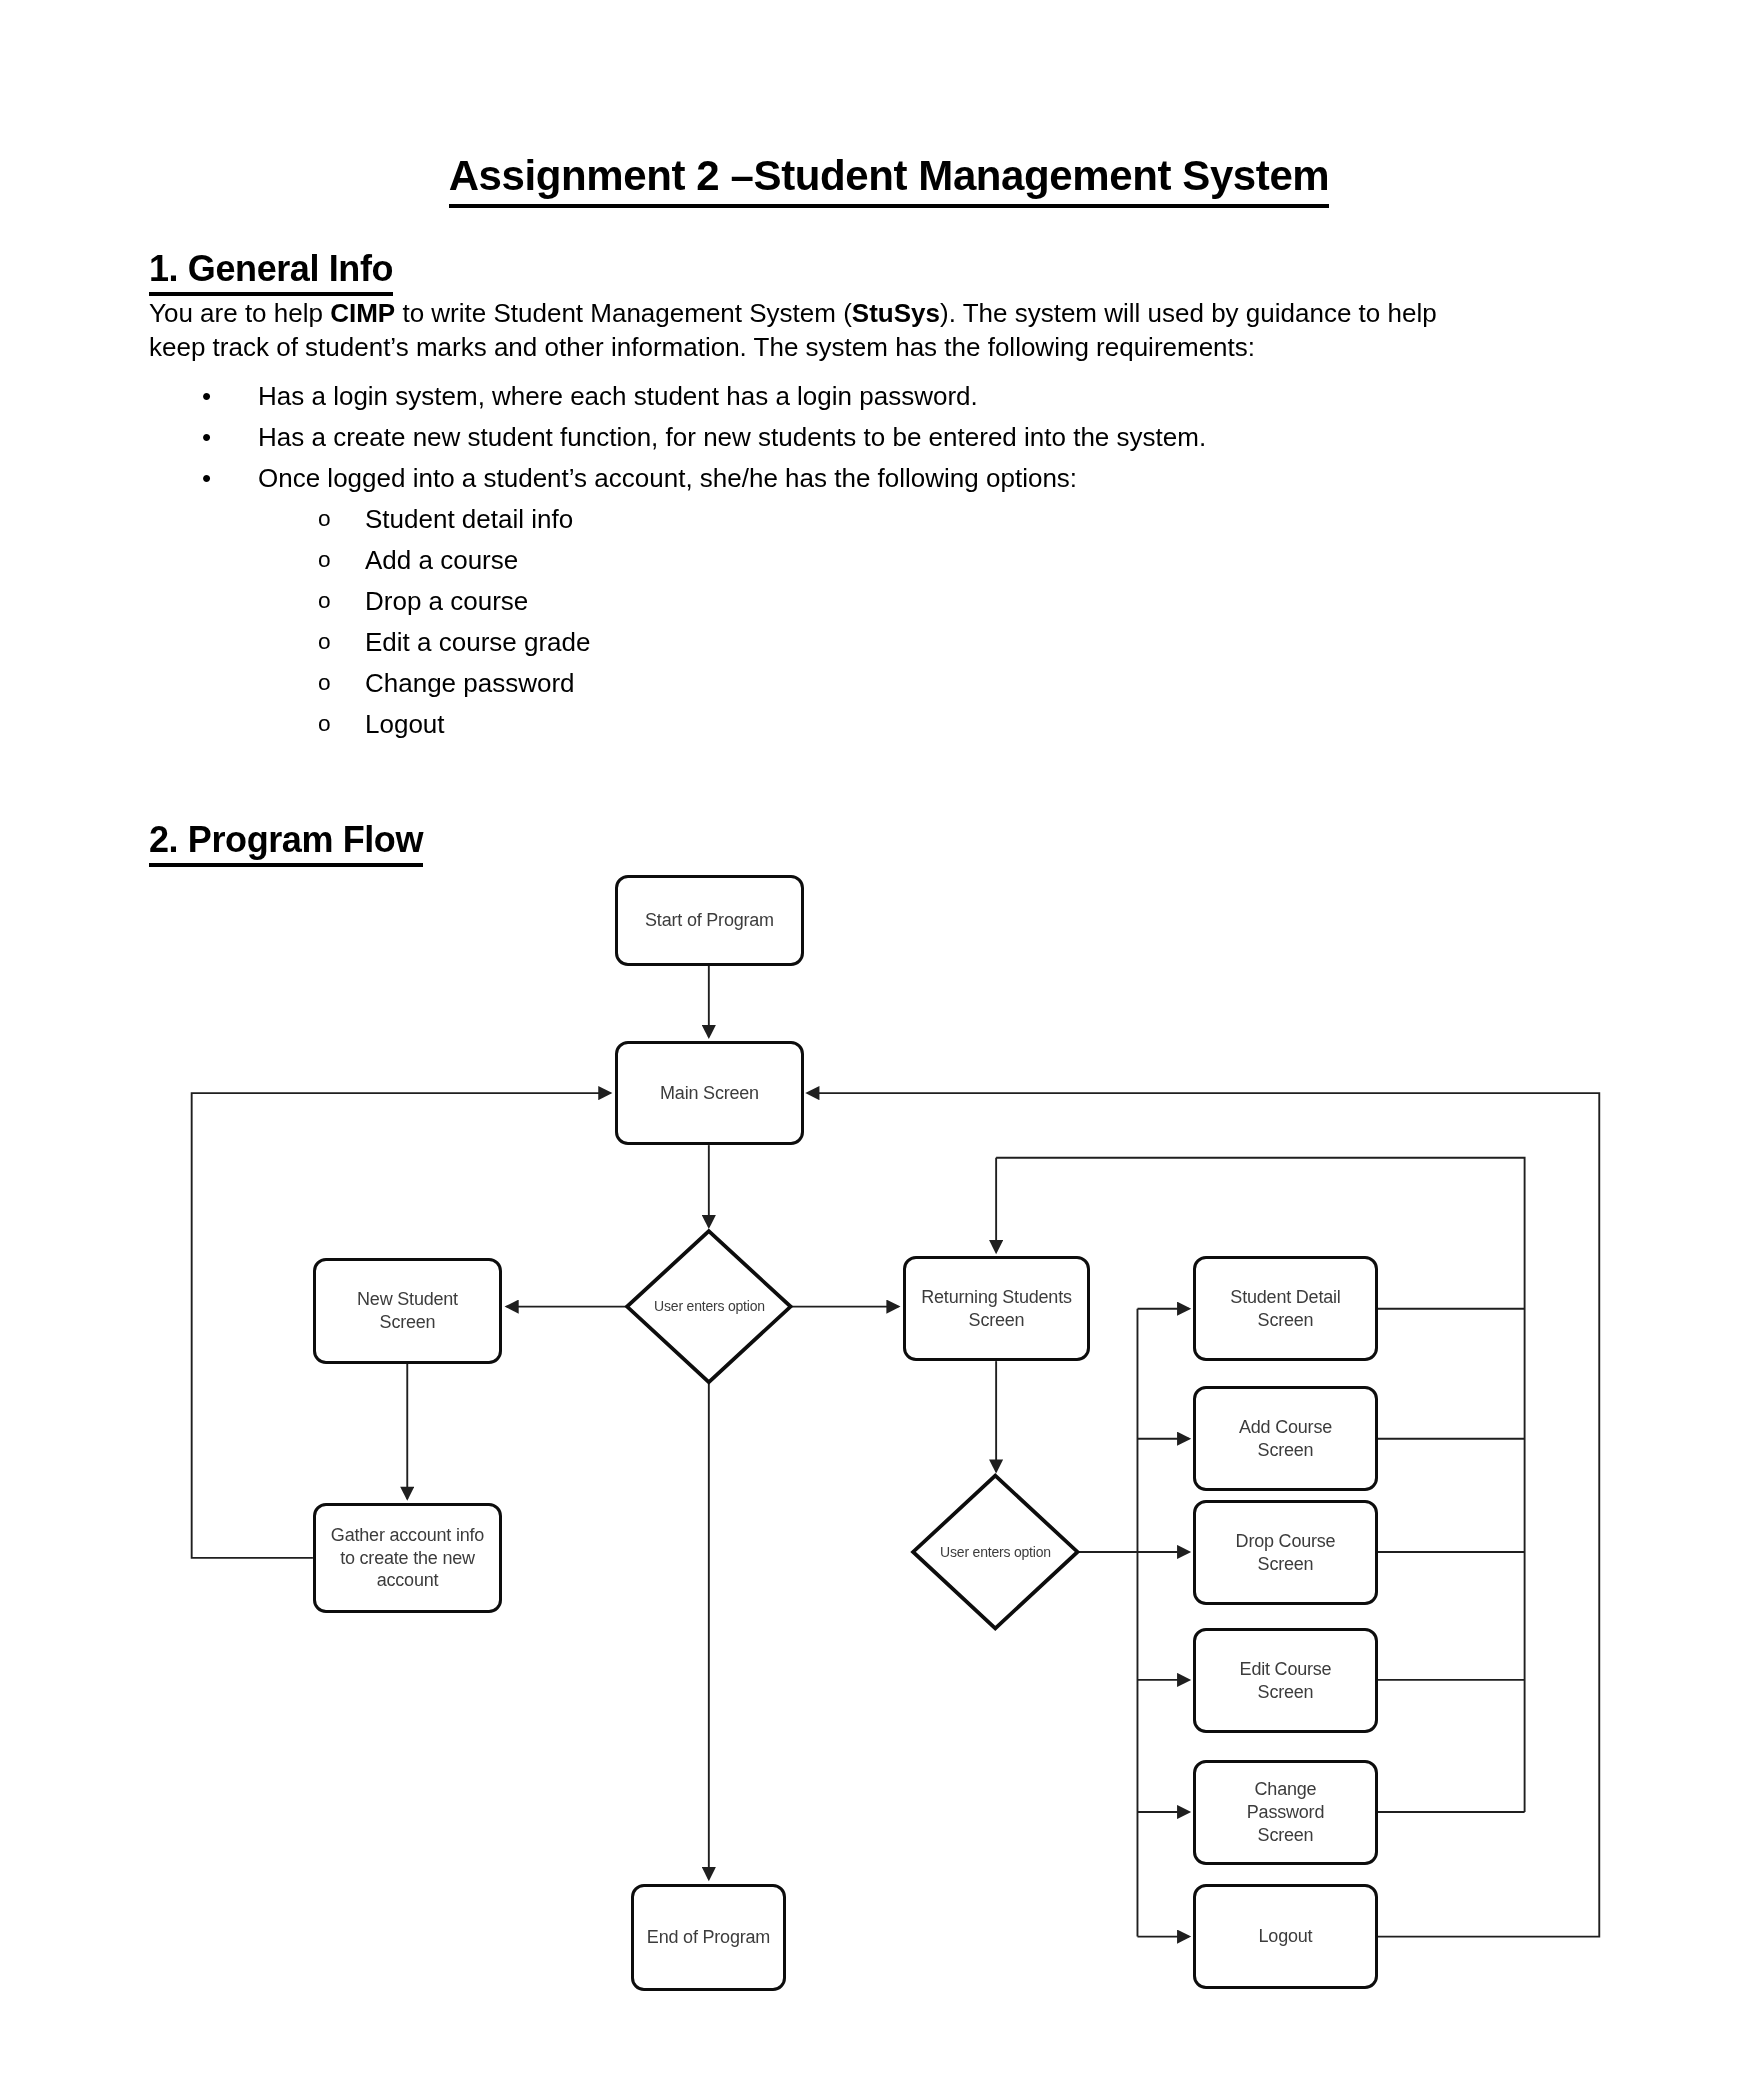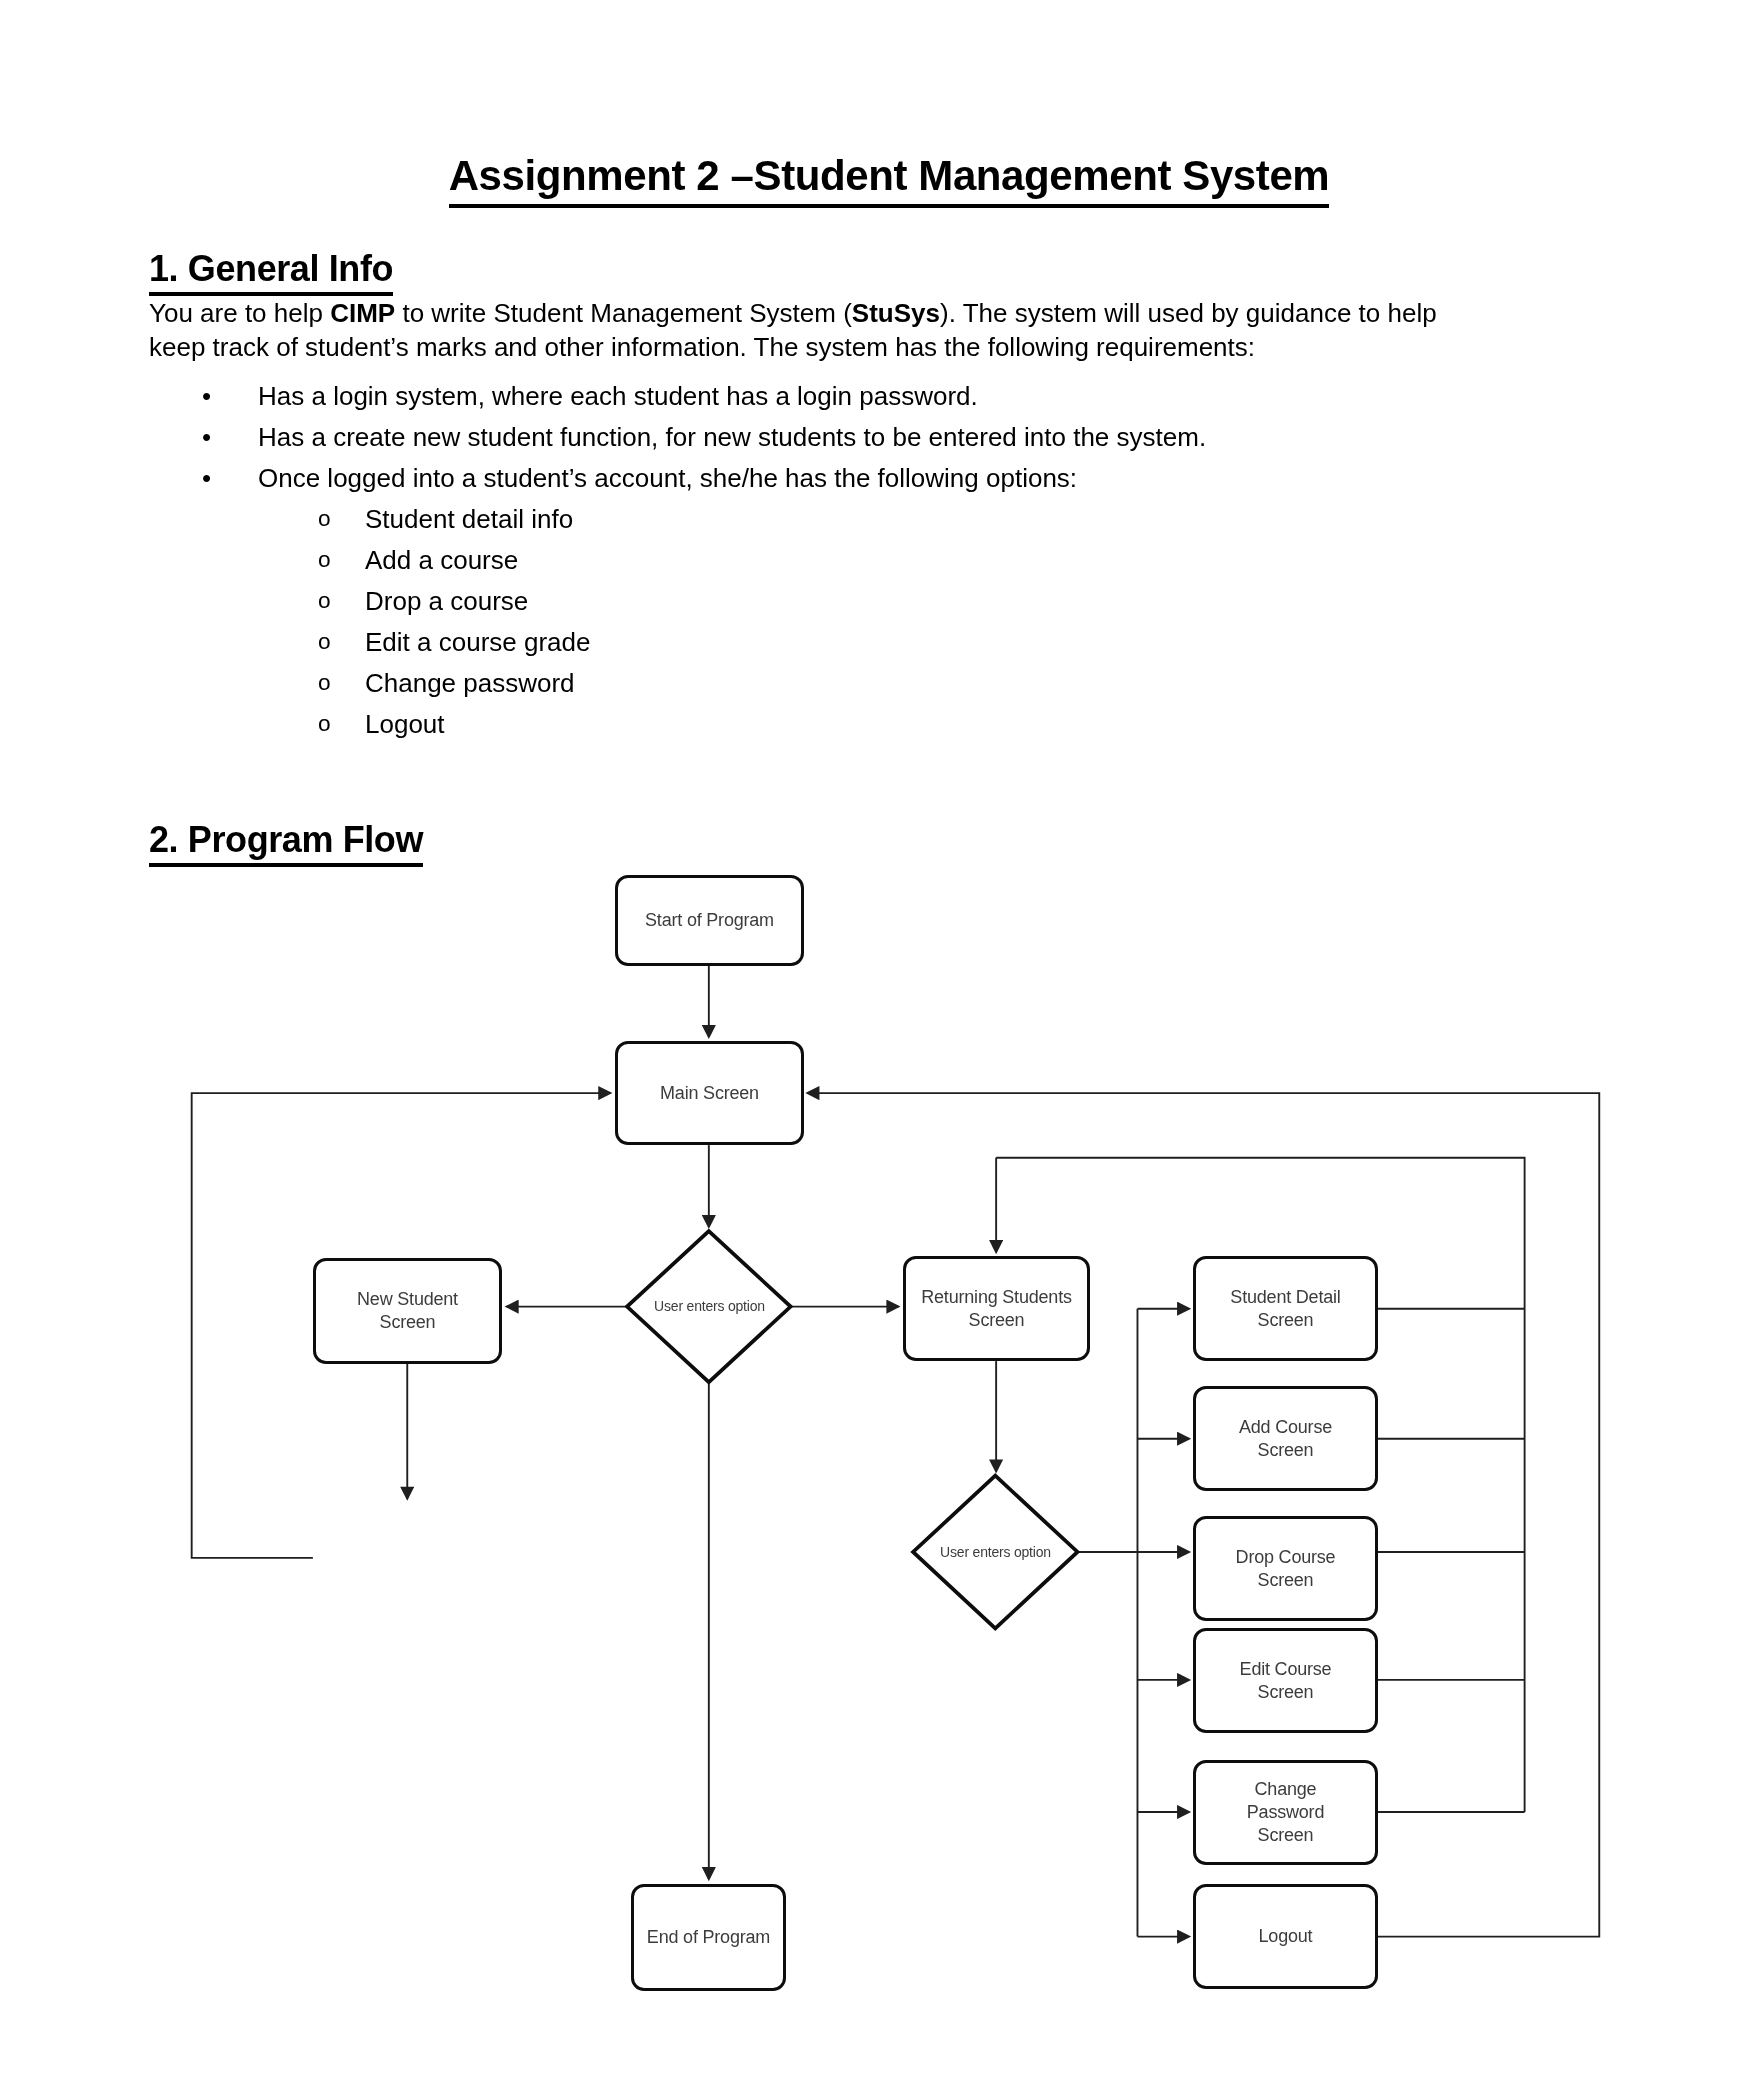--- a/index.html
+++ b/index.html
@@ -62,21 +62,21 @@
     font-size: 18px; line-height: 1.27; letter-spacing: -0.2px;
     color: #3c3c3c;
     padding: 0 21px;
   }
   #n-start           { left: 615px; top: 875px; width: 189px; height: 91px; padding: 0 8.4px; }
   #n-main            { left: 615px; top: 1041px; width: 189px; height: 104px; padding: 0 4px; }
   #n-new-student     { left: 313px;  top: 1258px; width: 189px; height: 106px; padding: 0 19px; }
   #n-returning       { left: 903px; top: 1256px; width: 187px; height: 105px; padding: 0 5.9px; }
   #n-student-detail  { left: 1193px; top: 1256px; width: 185px; height: 105px; }
   #n-add-course      { left: 1193px; top: 1386px; width: 185px; height: 105px; }
-  #n-drop-course     { left: 1193px; top: 1500px; width: 185px; height: 105px; margin-top: 16px; }
+  #n-drop-course     { left: 1193px; top: 1500px; width: 185px; height: 105px; }
   #n-edit-course     { left: 1193px; top: 1628px; width: 185px; height: 105px; }
   #n-change-password { left: 1193px; top: 1760px; width: 185px; height: 105px; }
   #n-logout          { left: 1193px; top: 1884px; width: 185px; height: 105px; }
   #n-gather          { left: 313px;  top: 1503px; width: 189px; height: 110px; padding: 0 11px; }
   #n-end             { left: 631px; top: 1884px; width: 155px; height: 107px; padding: 0 8.4px; }
 
   .dlabel {
     position: absolute; width: 143px; height: 63px;
     display: flex; align-items: center; justify-content: center;
     text-align: center;
@@ -174,19 +174,20 @@
   <div class="node" id="n-start">Start of Program</div>
   <div class="node" id="n-main">Main Screen</div>
   <div class="node" id="n-new-student">New Student Screen</div>
   <div class="node" id="n-returning">Returning Students Screen</div>
   <div class="node" id="n-student-detail">Student Detail Screen</div>
   <div class="node" id="n-add-course">Add Course Screen</div>
   <div class="node" id="n-drop-course">Drop Course Screen</div>
   <div class="node" id="n-edit-course">Edit Course Screen</div>
   <div class="node" id="n-change-password">Change Password Screen</div>
   <div class="node" id="n-logout">Logout</div>
+  <div class="node" id="n-gather">Gather account info to create the new account</div>
   <div class="node" id="n-end">End of Program</div>
 
   <div class="dlabel" id="d1-label">User enters option</div>
   <div class="dlabel" id="d2-label">User enters option</div>
 
 </div>
 
 
 </body></html>

